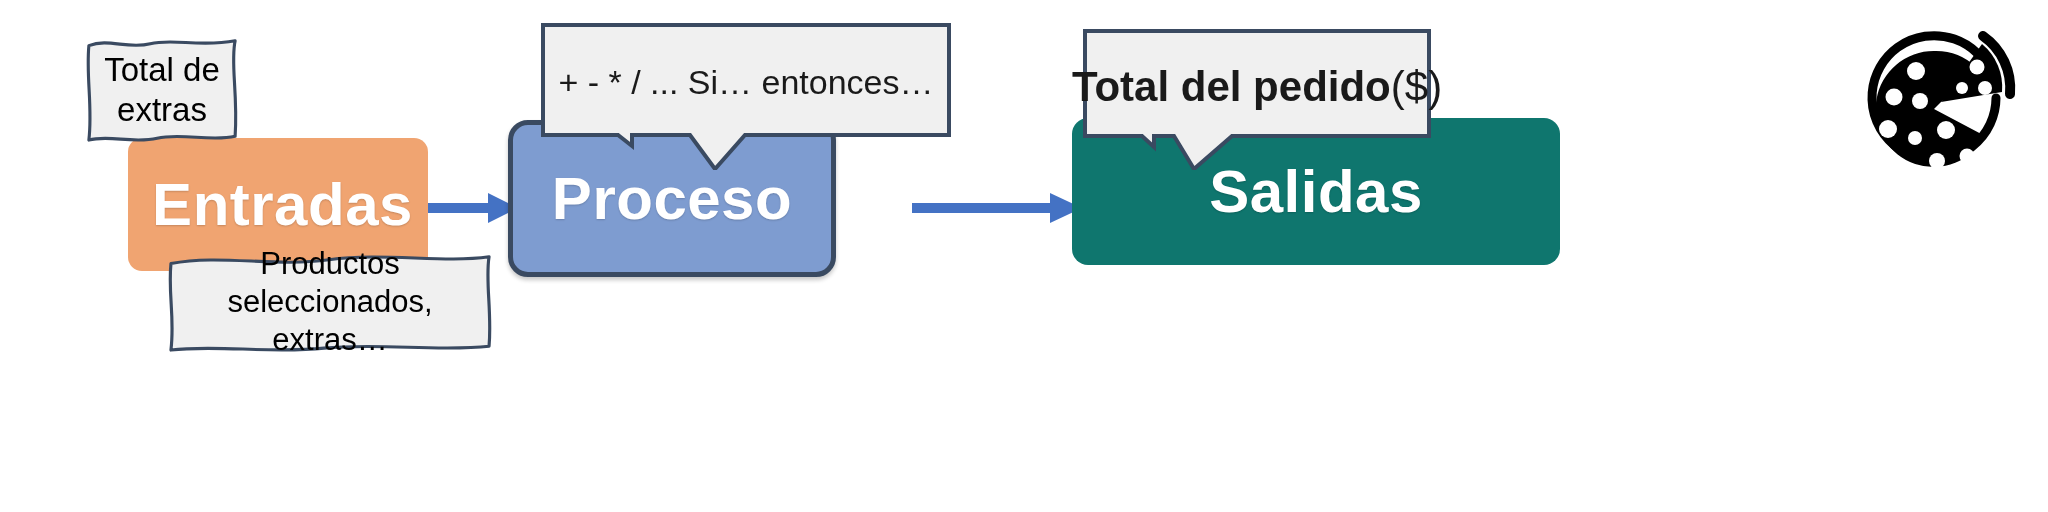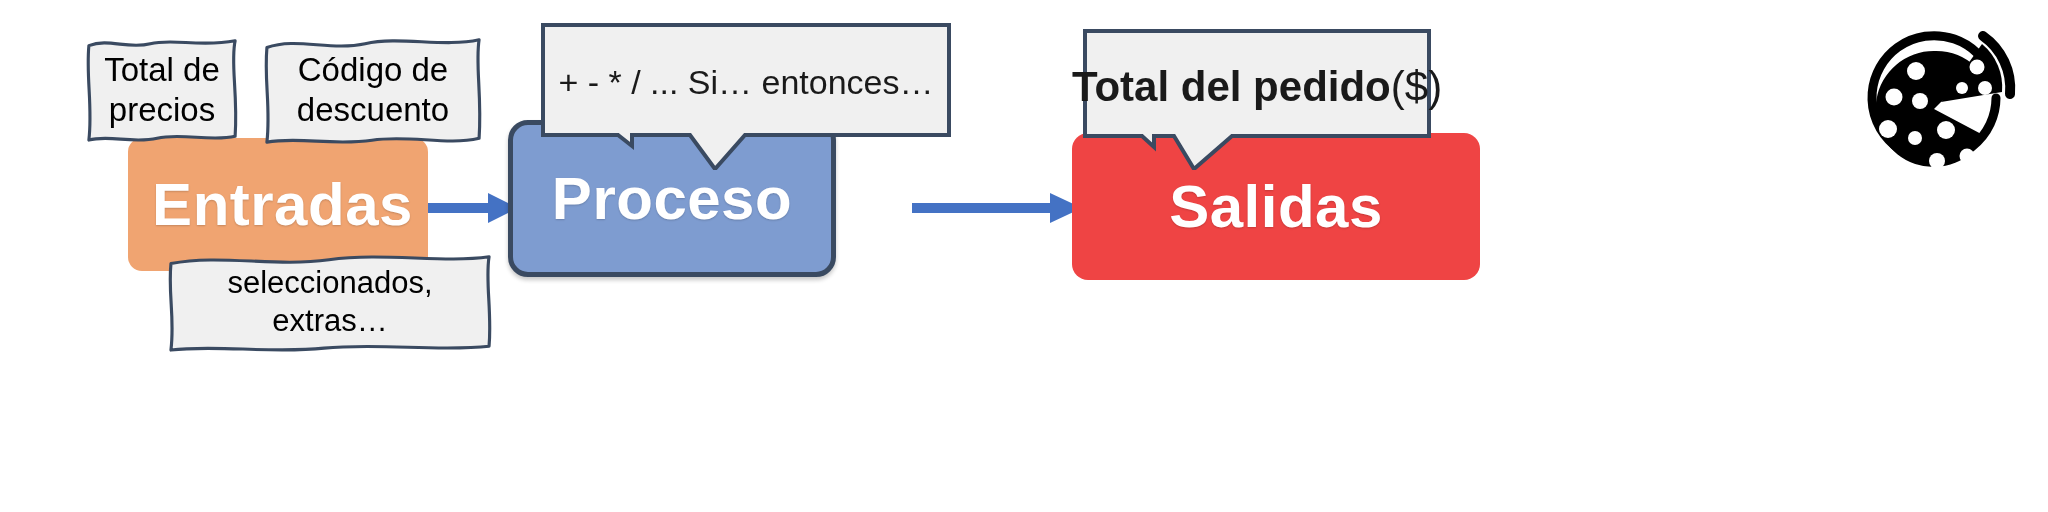--- a/index.html
+++ b/index.html
@@ -31,22 +31,22 @@
     padding-left:9px;
   }
   #box-proceso{
     left:508px;top:120px;width:328px;height:157px;
     background:#7E9CD0;
     border:5px solid #3A4A61;
     border-radius:20px;
     box-shadow:0 3px 4px rgba(0,0,0,.22);
   }
   #box-salidas{
-    left:1072px;top:133px;width:408px;height:147px;
-    background:#ef4444;
+    left:1072px;top:118px;width:488px;height:147px;
+    background:#0f766e;
     border-radius:16px;
   }
 
   
   .arrow{position:absolute;height:36px;}
   #arrow-1{left:424px;top:190px;width:96px;}
   #arrow-2{left:912px;top:190px;width:172px;}
 
   
   .note{
@@ -121,45 +121,34 @@
 
   <div class="note" id="note-lista">
     <svg viewBox="0 0 160 112" preserveAspectRatio="none">
       <path d="M5,10 C25,2 45,14 68,8 C92,2 118,12 155,5
                C150,28 158,60 155,104
                C130,110 100,100 75,106 C50,112 25,102 5,108
                C9,74 2,42 5,10 Z" fill="#F0F0F0" stroke="#3A4A61" stroke-width="3.2" stroke-linejoin="round"></path>
     </svg>
     <div class="noteinner">
       <div>Total de</div>
-      <div>precios</div>
+      <div>extras</div>
     </div>
   </div>
 
-  <div class="note" id="note-codigo">
-    <svg viewBox="0 0 226 116" preserveAspectRatio="none">
-      <path d="M5,14 C35,3 70,18 105,10 C140,2 185,14 221,6
-               C217,32 224,64 221,108
-               C188,116 150,104 112,110 C72,116 38,106 5,112
-               C9,76 2,48 5,14 Z" fill="#F0F0F0" stroke="#3A4A61" stroke-width="3.2" stroke-linejoin="round"></path>
-    </svg>
-    <div class="noteinner">
-      <div>Código de</div>
-      <div>descuento</div>
-    </div>
-  </div>
 
   <div class="note" id="note-productos">
     <svg viewBox="0 0 332 104" preserveAspectRatio="none">
       <path d="M5,12 C55,2 110,16 165,8 C220,0 280,12 327,5
                C323,30 330,62 327,98
                C275,104 215,94 160,100 C105,106 50,96 5,102
                C9,68 2,44 5,12 Z" fill="#F0F0F0" stroke="#3A4A61" stroke-width="3.2" stroke-linejoin="round"></path>
     </svg>
     <div class="noteinner">
+      <div>Productos</div>
       <div>seleccionados, extras…</div>
     </div>
   </div>
 
   <div class="bubble" id="bubble-proceso">
     <svg viewBox="0 0 412 148" preserveAspectRatio="none">
       <path d="M3,3 L409,3 L409,113 L205,113 L175,147 L150,113 L92,113 L92,124 L78,113 L3,113 Z" fill="#F0F0F0" stroke="#3A4A61" stroke-width="4" stroke-linejoin="miter"></path>
     </svg>
     <div class="btext">+ - * /  ... Si… entonces…</div>
   </div>

